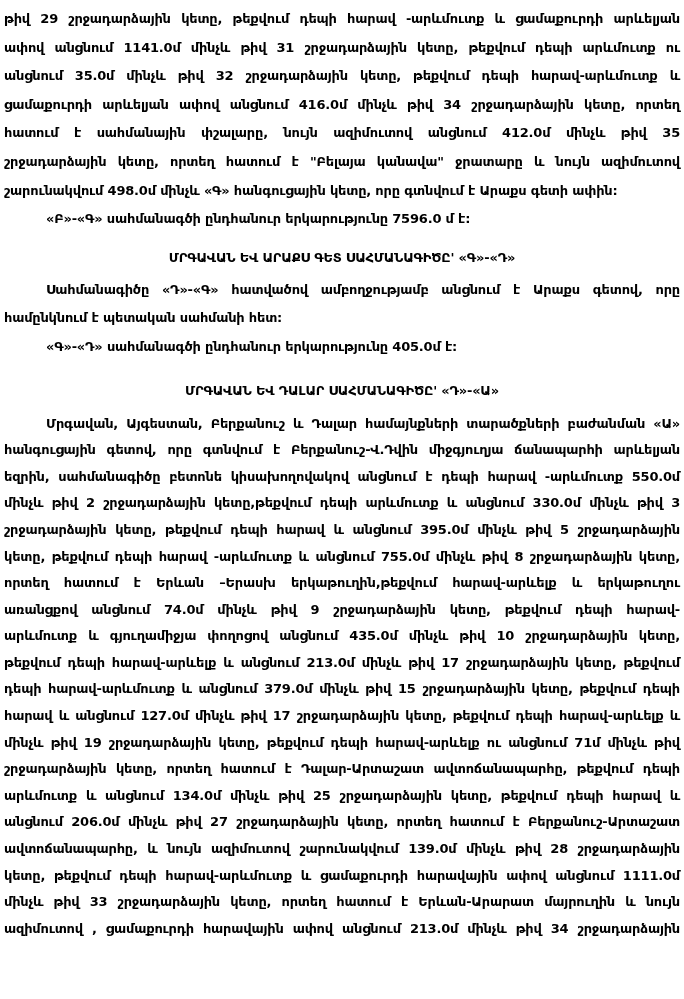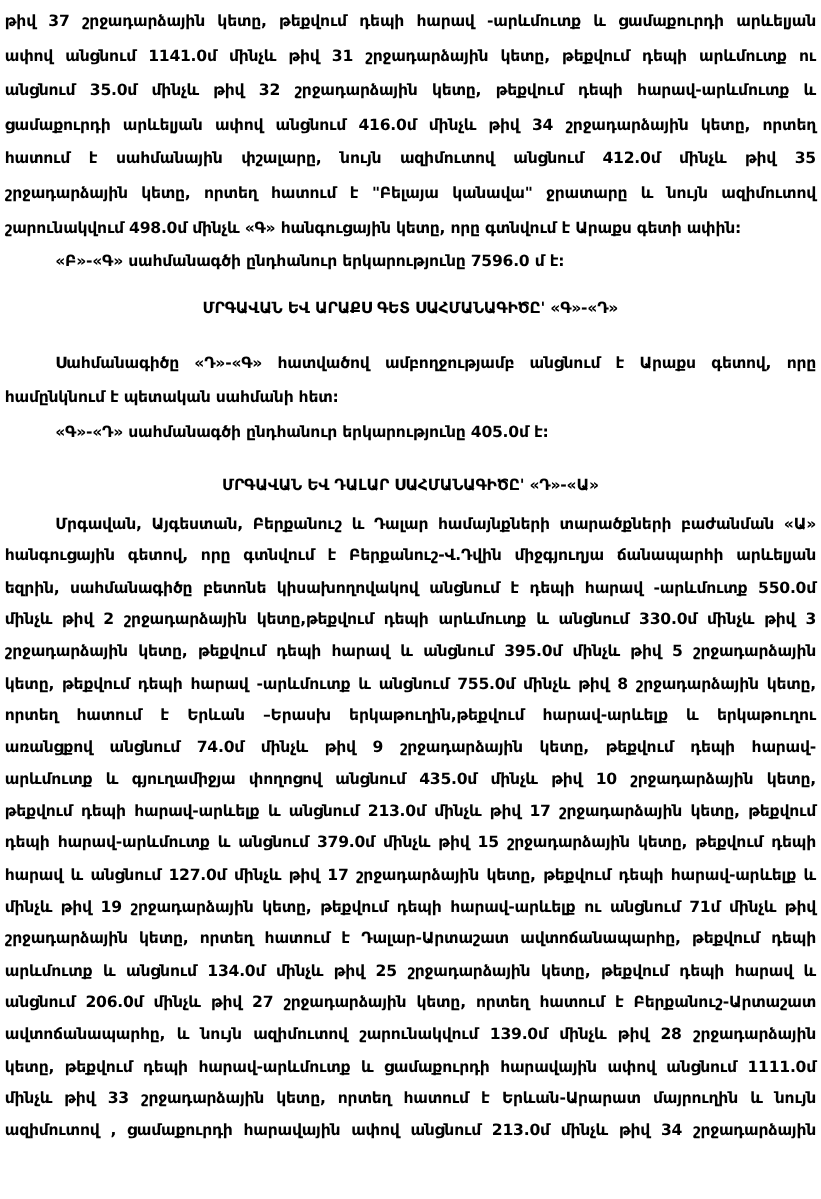--- a/index.html
+++ b/index.html
@@ -32,32 +32,32 @@
     line-height: 28.6px;
     text-align: left;
     text-align-last: left;
   }
   .indent { text-indent: 42px; }
   .tight .ln, .tight .ln-end { line-height: 26.6px; }
   .heading {
     text-align: center;
     text-align-last: center;
     line-height: 28px;
-    margin: 10px 0 18px 0;
+    margin: 10px 0 4px 0;
     font-size: 13px;
   }
   .heading2 { margin: 15px 0 6px 0; }
 </style>
 </head>
 <body>
 
 <div class="page">
 
   <div class="para">
-    <div class="ln">թիվ 37 շրջադարձային կետը, թեքվում դեպի հարավ -արևմուտք և ցամաքուրդի արևելյան</div>
+    <div class="ln">թիվ 29 շրջադարձային կետը, թեքվում դեպի հարավ -արևմուտք և ցամաքուրդի արևելյան</div>
     <div class="ln">ափով անցնում 1141.0մ մինչև թիվ 31  շրջադարձային կետը, թեքվում դեպի արևմուտք ու</div>
     <div class="ln">անցնում 35.0մ մինչև թիվ 32 շրջադարձային կետը, թեքվում դեպի հարավ-արևմուտք և</div>
     <div class="ln">ցամաքուրդի արևելյան ափով անցնում 416.0մ մինչև թիվ 34 շրջադարձային կետը, որտեղ</div>
     <div class="ln">հատում է սահմանային փշալարը, նույն  ազիմուտով անցնում 412.0մ մինչև թիվ 35</div>
     <div class="ln">շրջադարձային կետը, որտեղ հատում է "Բելայա  կանավա" ջրատարը և  նույն ազիմուտով</div>
     <div class="ln-end">շարունակվում 498.0մ մինչև «Գ»  հանգուցային կետը, որը գտնվում է Արաքս գետի ափին:</div>
     <div class="ln-end indent">«Բ»-«Գ» սահմանագծի ընդհանուր երկարությունը 7596.0 մ է:</div>
   </div>
 
   <div class="heading">ՄՐԳԱՎԱՆ ԵՎ ԱՐԱՔՍ ԳԵՏ ՍԱՀՄԱՆԱԳԻԾԸ' «Գ»-«Դ»</div>

